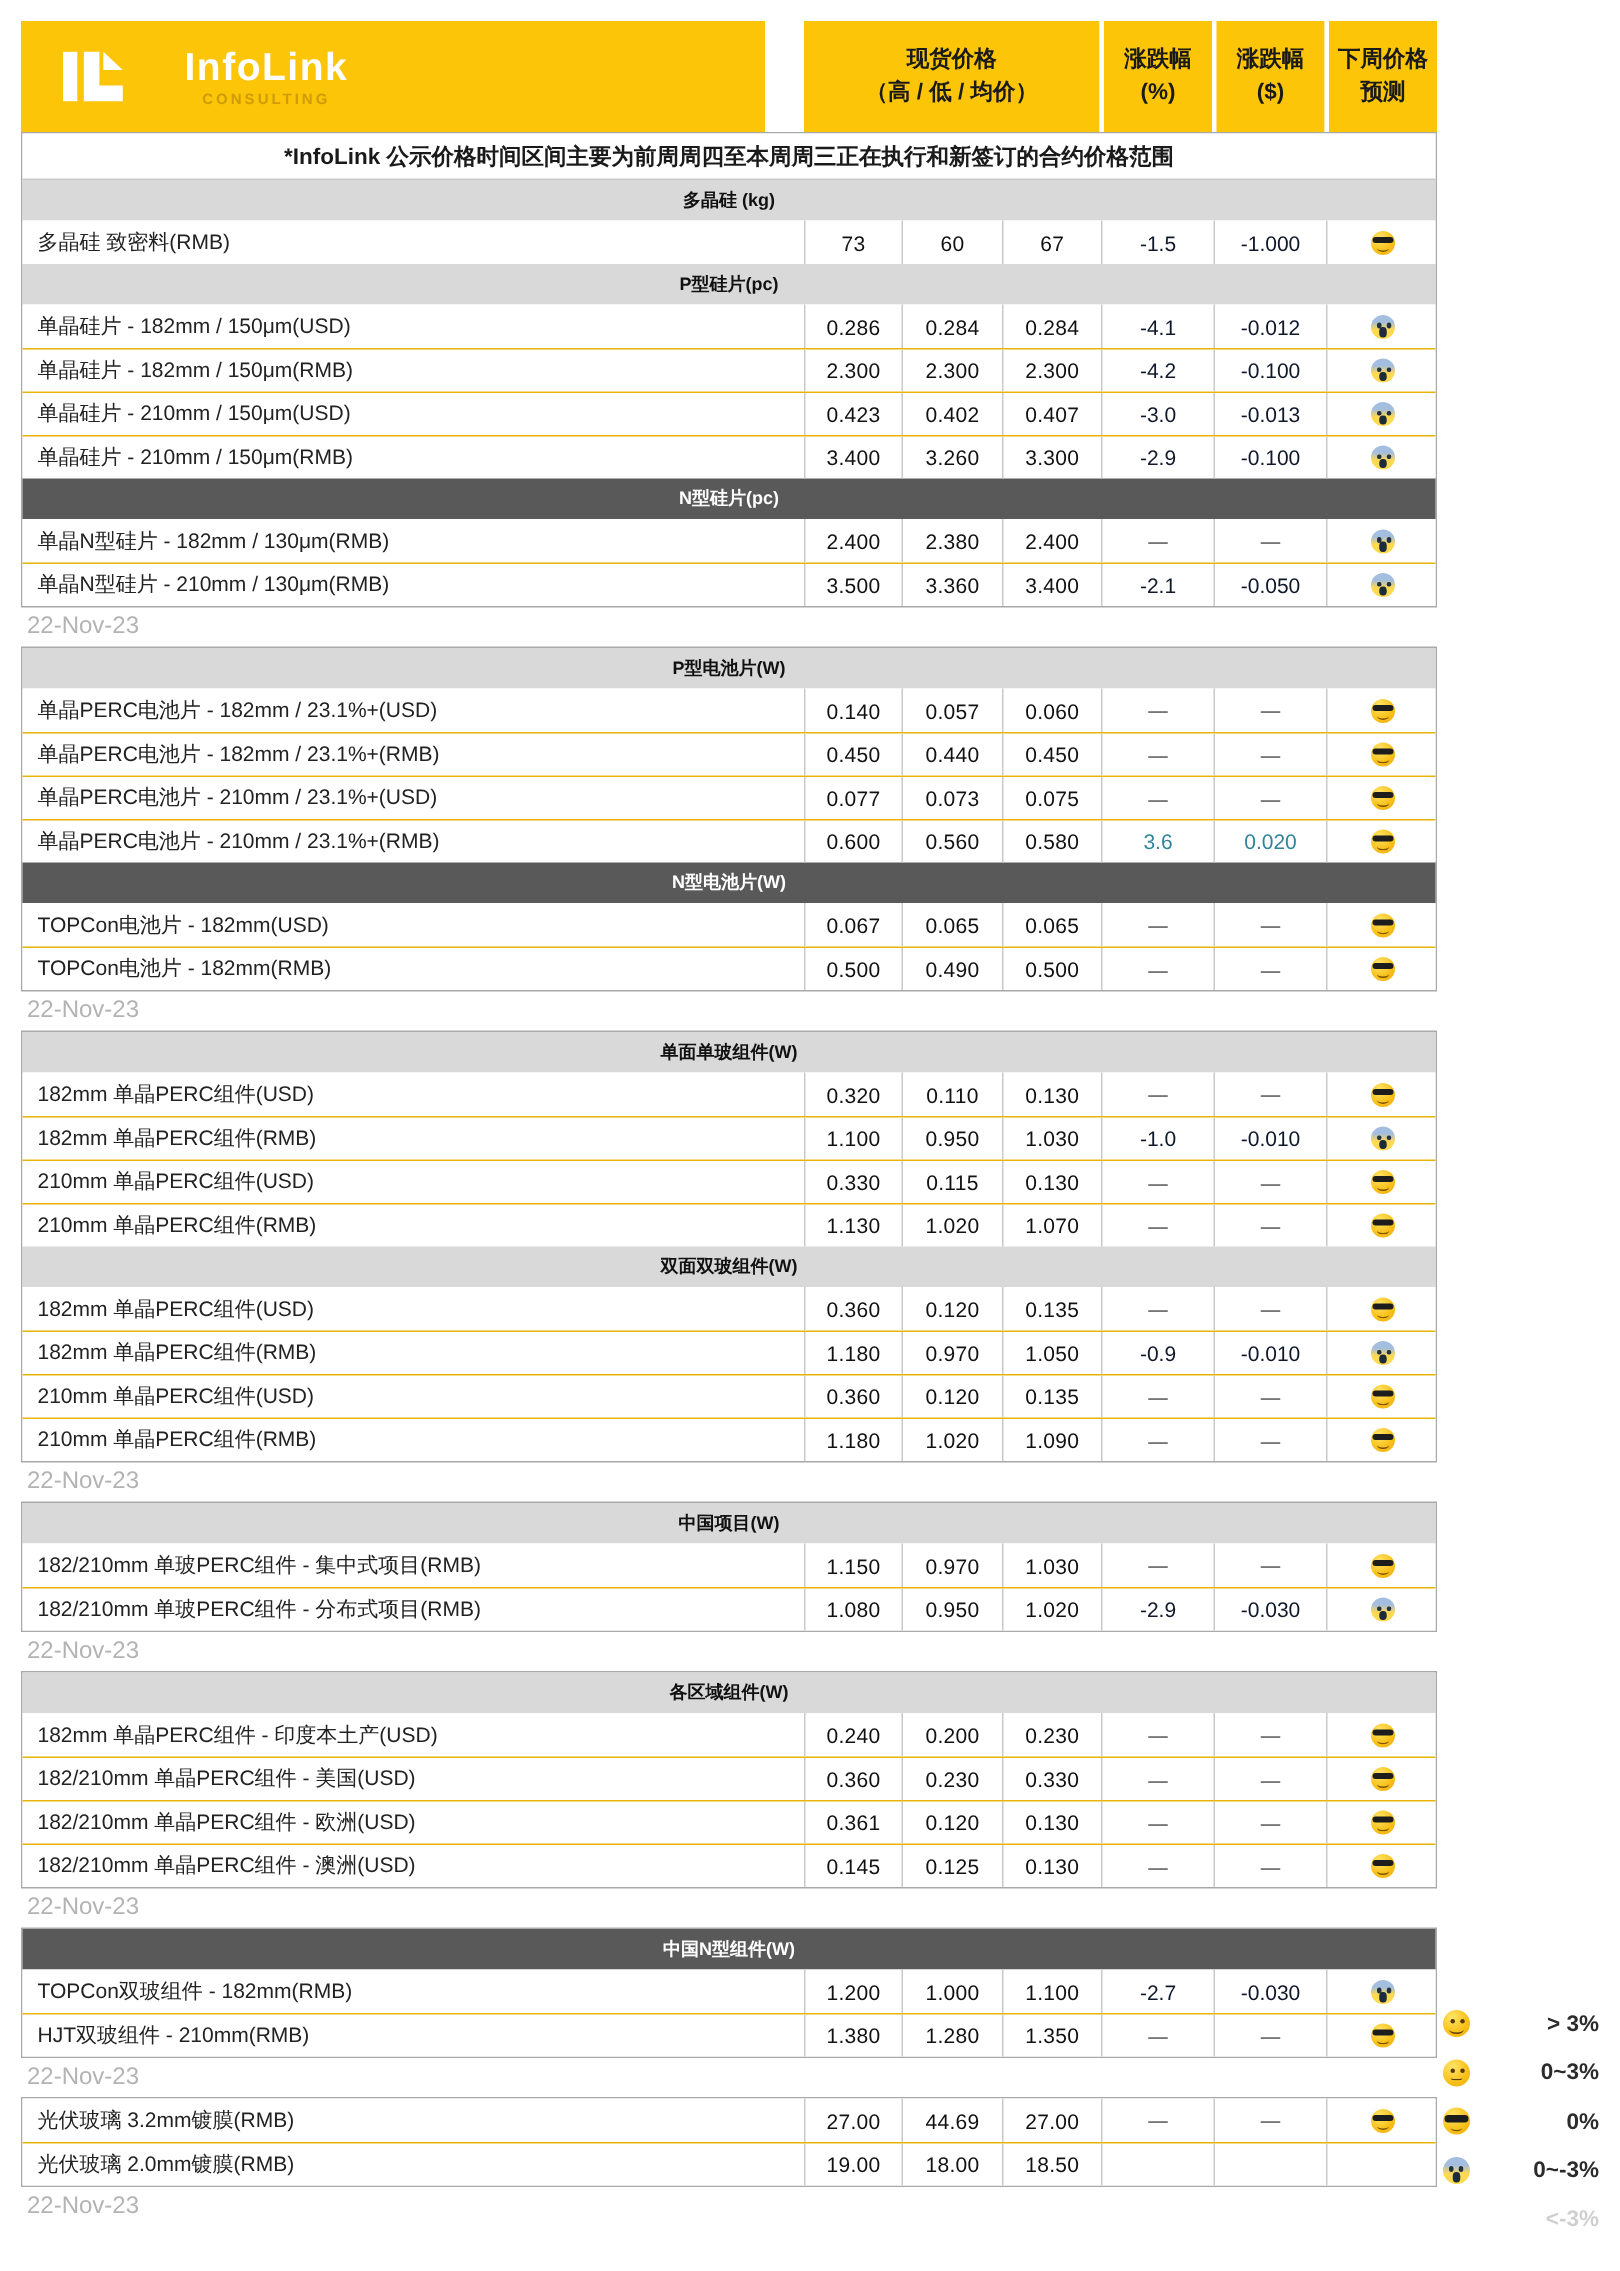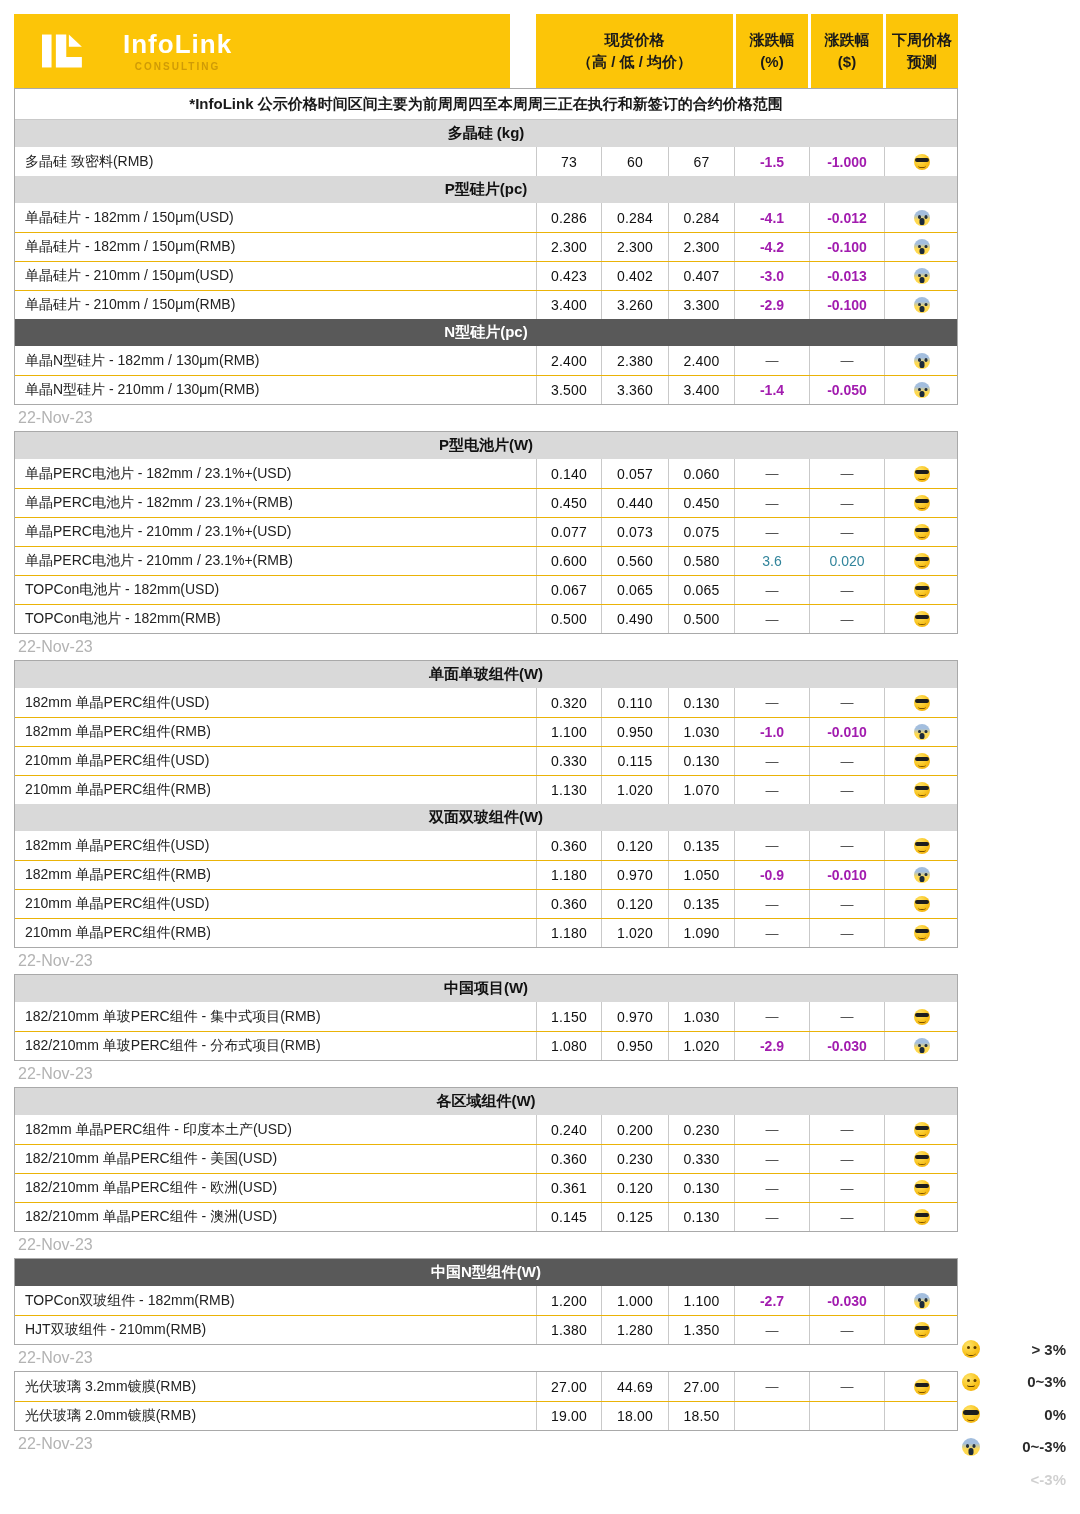--- a/index.html
+++ b/index.html
@@ -15,30 +15,30 @@
   .th-div { border-left:3px solid #fff; }
   .logo-cell { flex-direction:row; justify-content:flex-start; padding-left:28px; gap:29px; }
   .logo-mark svg { display:block; }
   .brand-text { display:flex; flex-direction:column; line-height:1; }
   .brand-name { color:#fff; font-size:26px; font-weight:bold; letter-spacing:1px; }
   .brand-sub { color:#cf9b06; font-size:10px; font-weight:bold; letter-spacing:2px; margin-top:5px; }
 
   
   .block { border:1px solid #a9a9a9; }
   .note-row { height:31px; display:flex; align-items:center; justify-content:center; font-weight:bold; font-size:15px; background:#fff; border-bottom:1px solid #c9c9c9; }
-  .section-header { height:27px; display:flex; align-items:center; justify-content:center; font-weight:bold; font-size:15px; }
+  .section-header { height:27px; display:flex; align-items:center; justify-content:center; font-weight:bold; font-size:12px; }
   .section-header.light { background:#D9D9D9; color:#111; }
   .section-header.dark { background:#595959; color:#fff; }
   .row { display:grid; grid-template-columns:521px 65px 67px 66px 75px 75px 75px; height:29px; background:#fff; }
   .row + .row { border-top:1px solid #eab308; }
   .section-header + .row { border-top:0;text-align:center; }
   .row > div { display:flex; align-items:center; justify-content:center; font-size:14px; border-left:1px solid #c9c9c9; }
   .row > .c-name { justify-content:flex-start; padding-left:10px; border-left:none; font-size:14px; color:#222; }
   .c-num { color:#111; letter-spacing:.2px; }
-  .c-chg.down { color:#a21caf;font-weight:bold; }
+  .c-chg.down { color:#0f172a; }
   .c-chg.up { color:#31849B; }
   .c-chg.flat { color:#3c3c3c; font-size:13px; }
   .date-label { font-size:16px; color:#b3b3b3; padding:4px 2px 10px 4px; height:26px; }
 
   
   .emo { width:16px; height:16px; border-radius:50%; position:relative; display:inline-block; flex:none; }
   .emo.sunglasses, .emo.smile, .emo.slight-smile { background:radial-gradient(circle at 35% 28%, #ffe469 0%, #f8c21c 55%, #efa90a 100%); }
   .emo.sunglasses::before { content:""; position:absolute; left:7%; right:7%; top:27%; height:25%; background:#1d1d1d; border-radius:2.5px; }
   .emo.sunglasses::after { content:""; position:absolute; left:26%; right:26%; bottom:12%; height:26%; border-bottom:1.6px solid #7a5200; border-radius:50%; }
   .emo.smile::before, .emo.slight-smile::before { content:""; position:absolute; width:3px; height:3px; background:#5a3a00; border-radius:50%; top:33%; left:25%; box-shadow:6.5px 0 0 #5a3a00; }
@@ -167,21 +167,21 @@
             <div class="c-chg flat">—</div>
             <div class="c-emoji">
               <span class="emo scream"></span>
             </div>
           </div>
           <div class="row">
             <div class="c-name">单晶N型硅片 - 210mm / 130μm(RMB)</div>
             <div class="c-num">3.500</div>
             <div class="c-num">3.360</div>
             <div class="c-num">3.400</div>
-            <div class="c-chg down">-1.4</div>
+            <div class="c-chg down">-2.1</div>
             <div class="c-chg down">-0.050</div>
             <div class="c-emoji">
               <span class="emo scream"></span>
             </div>
           </div>
         </div>
         <div class="date-label">22-Nov-23</div>
         <div class="block">
           <div class="section-header light">P型电池片(W)</div>
           <div class="row">
@@ -221,20 +221,21 @@
             <div class="c-name">单晶PERC电池片 - 210mm / 23.1%+(RMB)</div>
             <div class="c-num">0.600</div>
             <div class="c-num">0.560</div>
             <div class="c-num">0.580</div>
             <div class="c-chg up">3.6</div>
             <div class="c-chg up">0.020</div>
             <div class="c-emoji">
               <span class="emo sunglasses"></span>
             </div>
           </div>
+          <div class="section-header dark">N型电池片(W)</div>
           <div class="row">
             <div class="c-name">TOPCon电池片 - 182mm(USD)</div>
             <div class="c-num">0.067</div>
             <div class="c-num">0.065</div>
             <div class="c-num">0.065</div>
             <div class="c-chg flat">—</div>
             <div class="c-chg flat">—</div>
             <div class="c-emoji">
               <span class="emo sunglasses"></span>
             </div>

